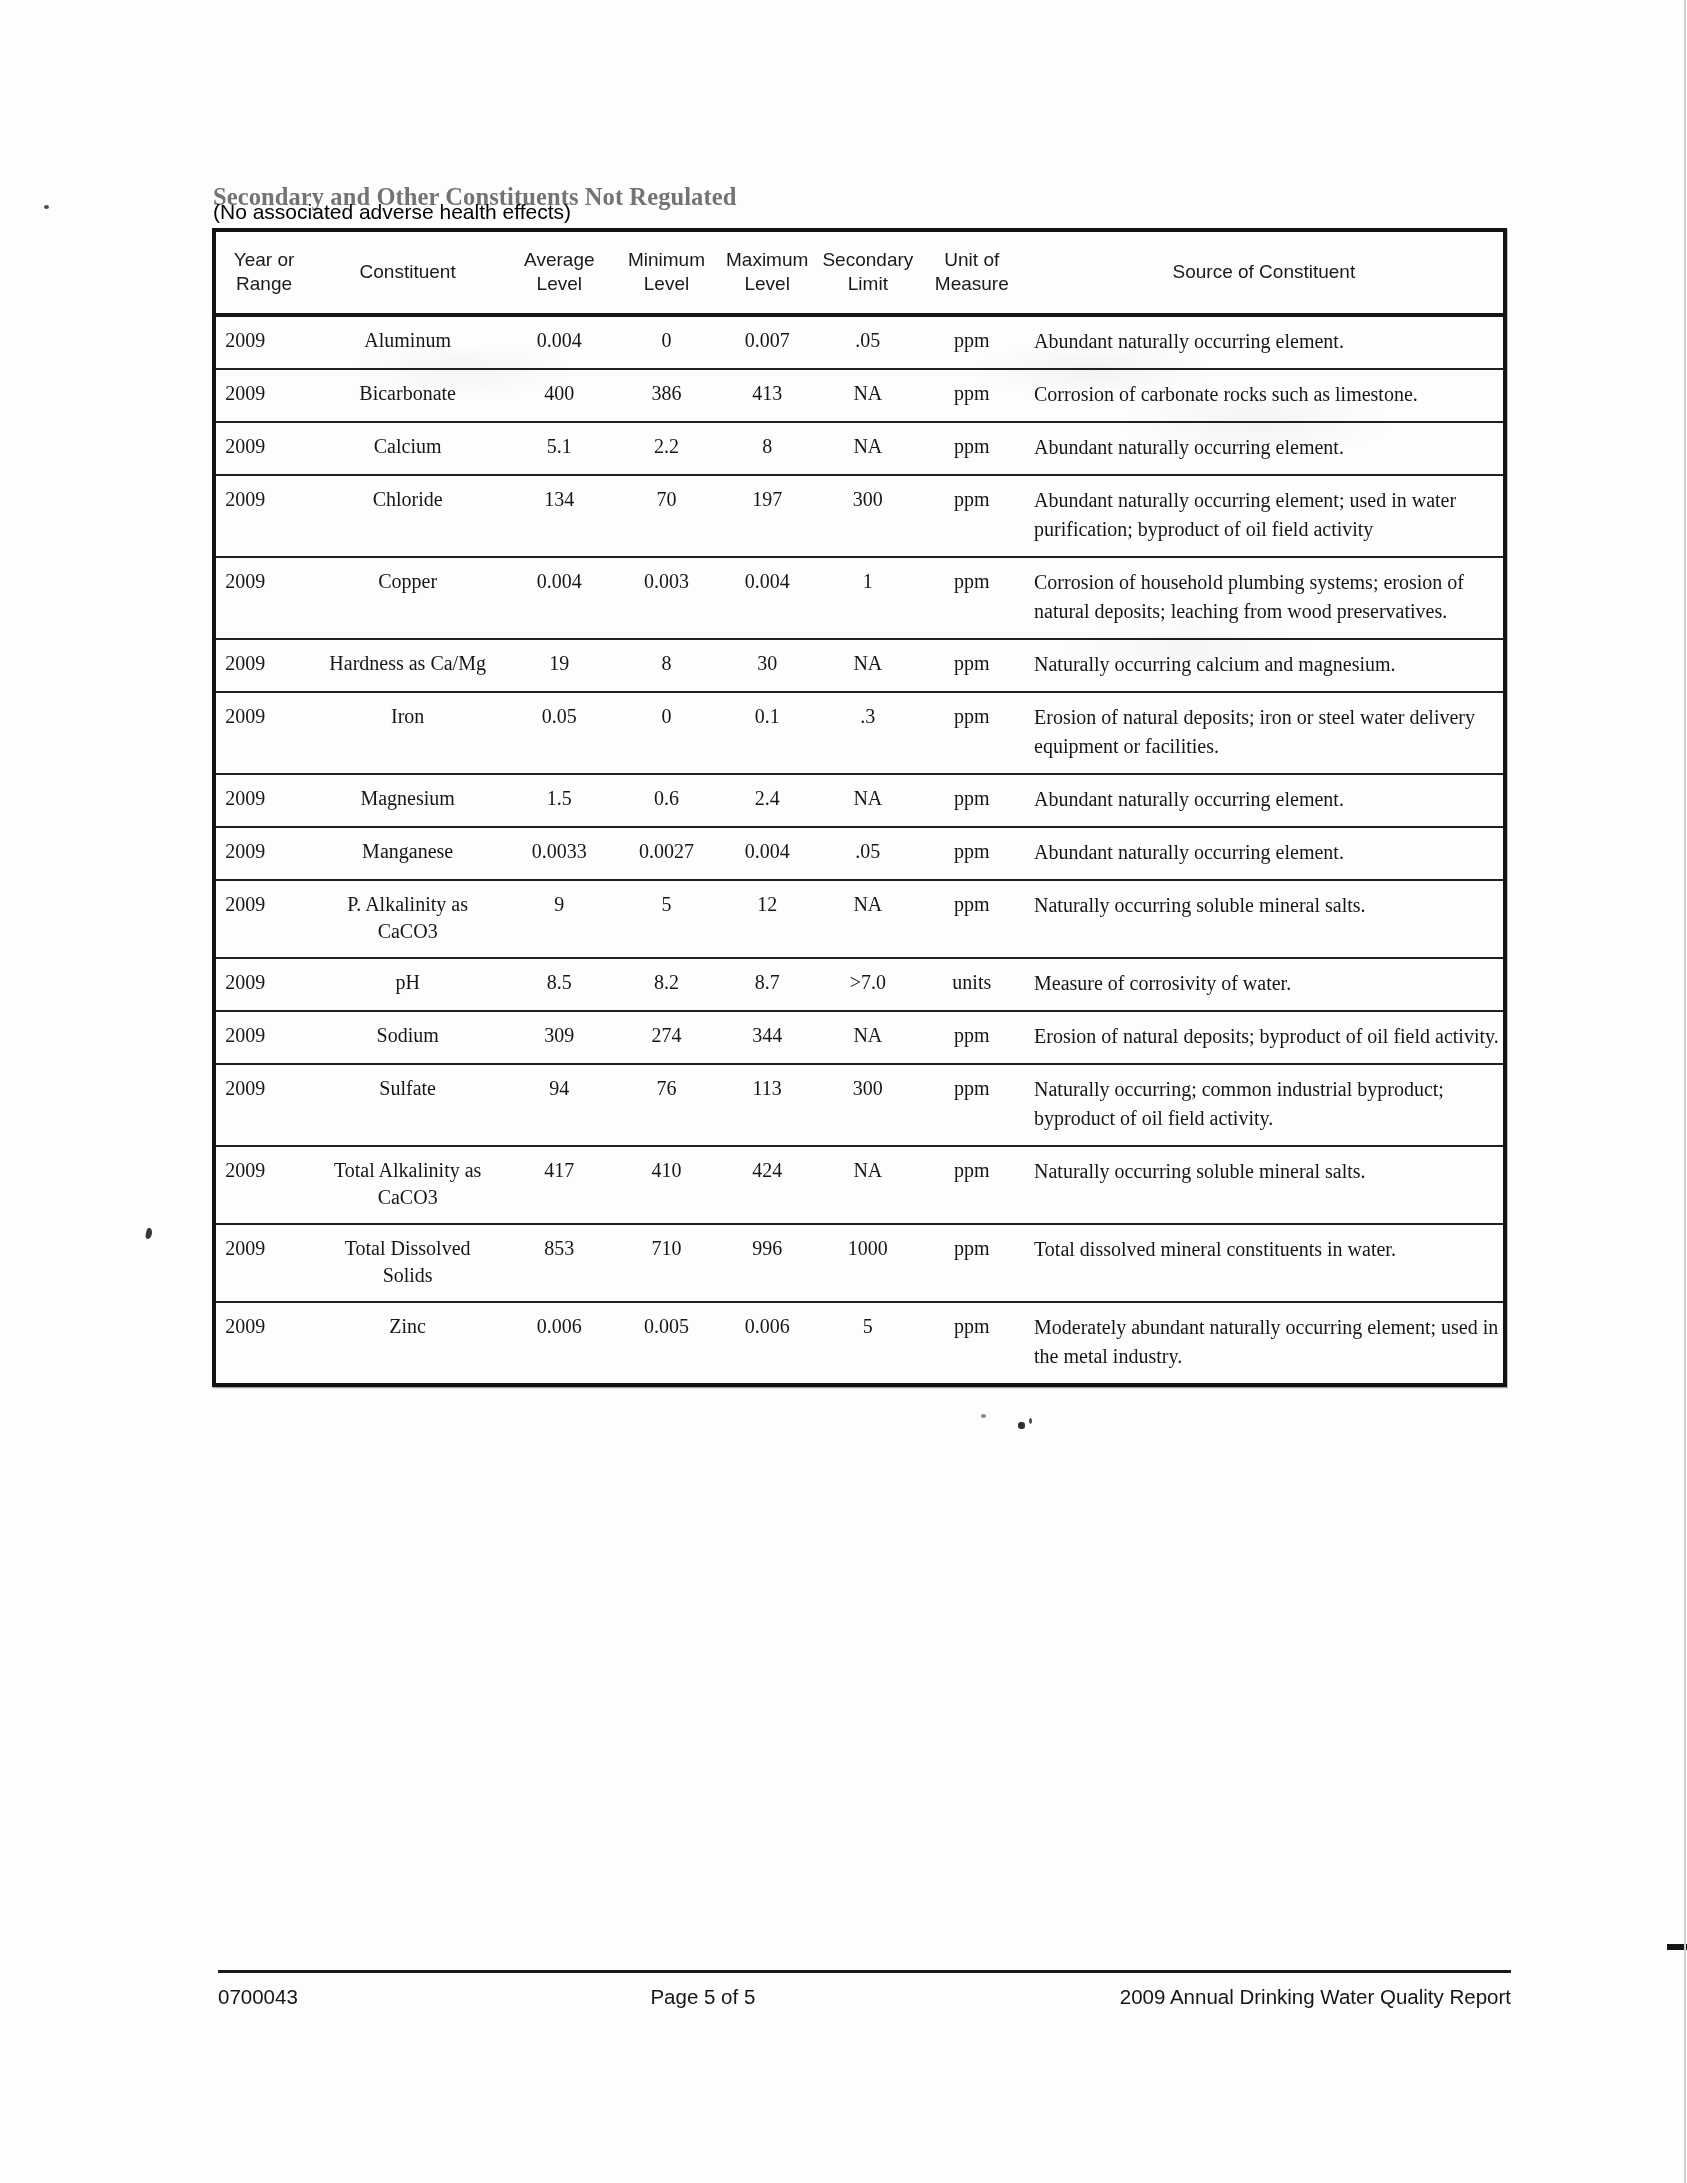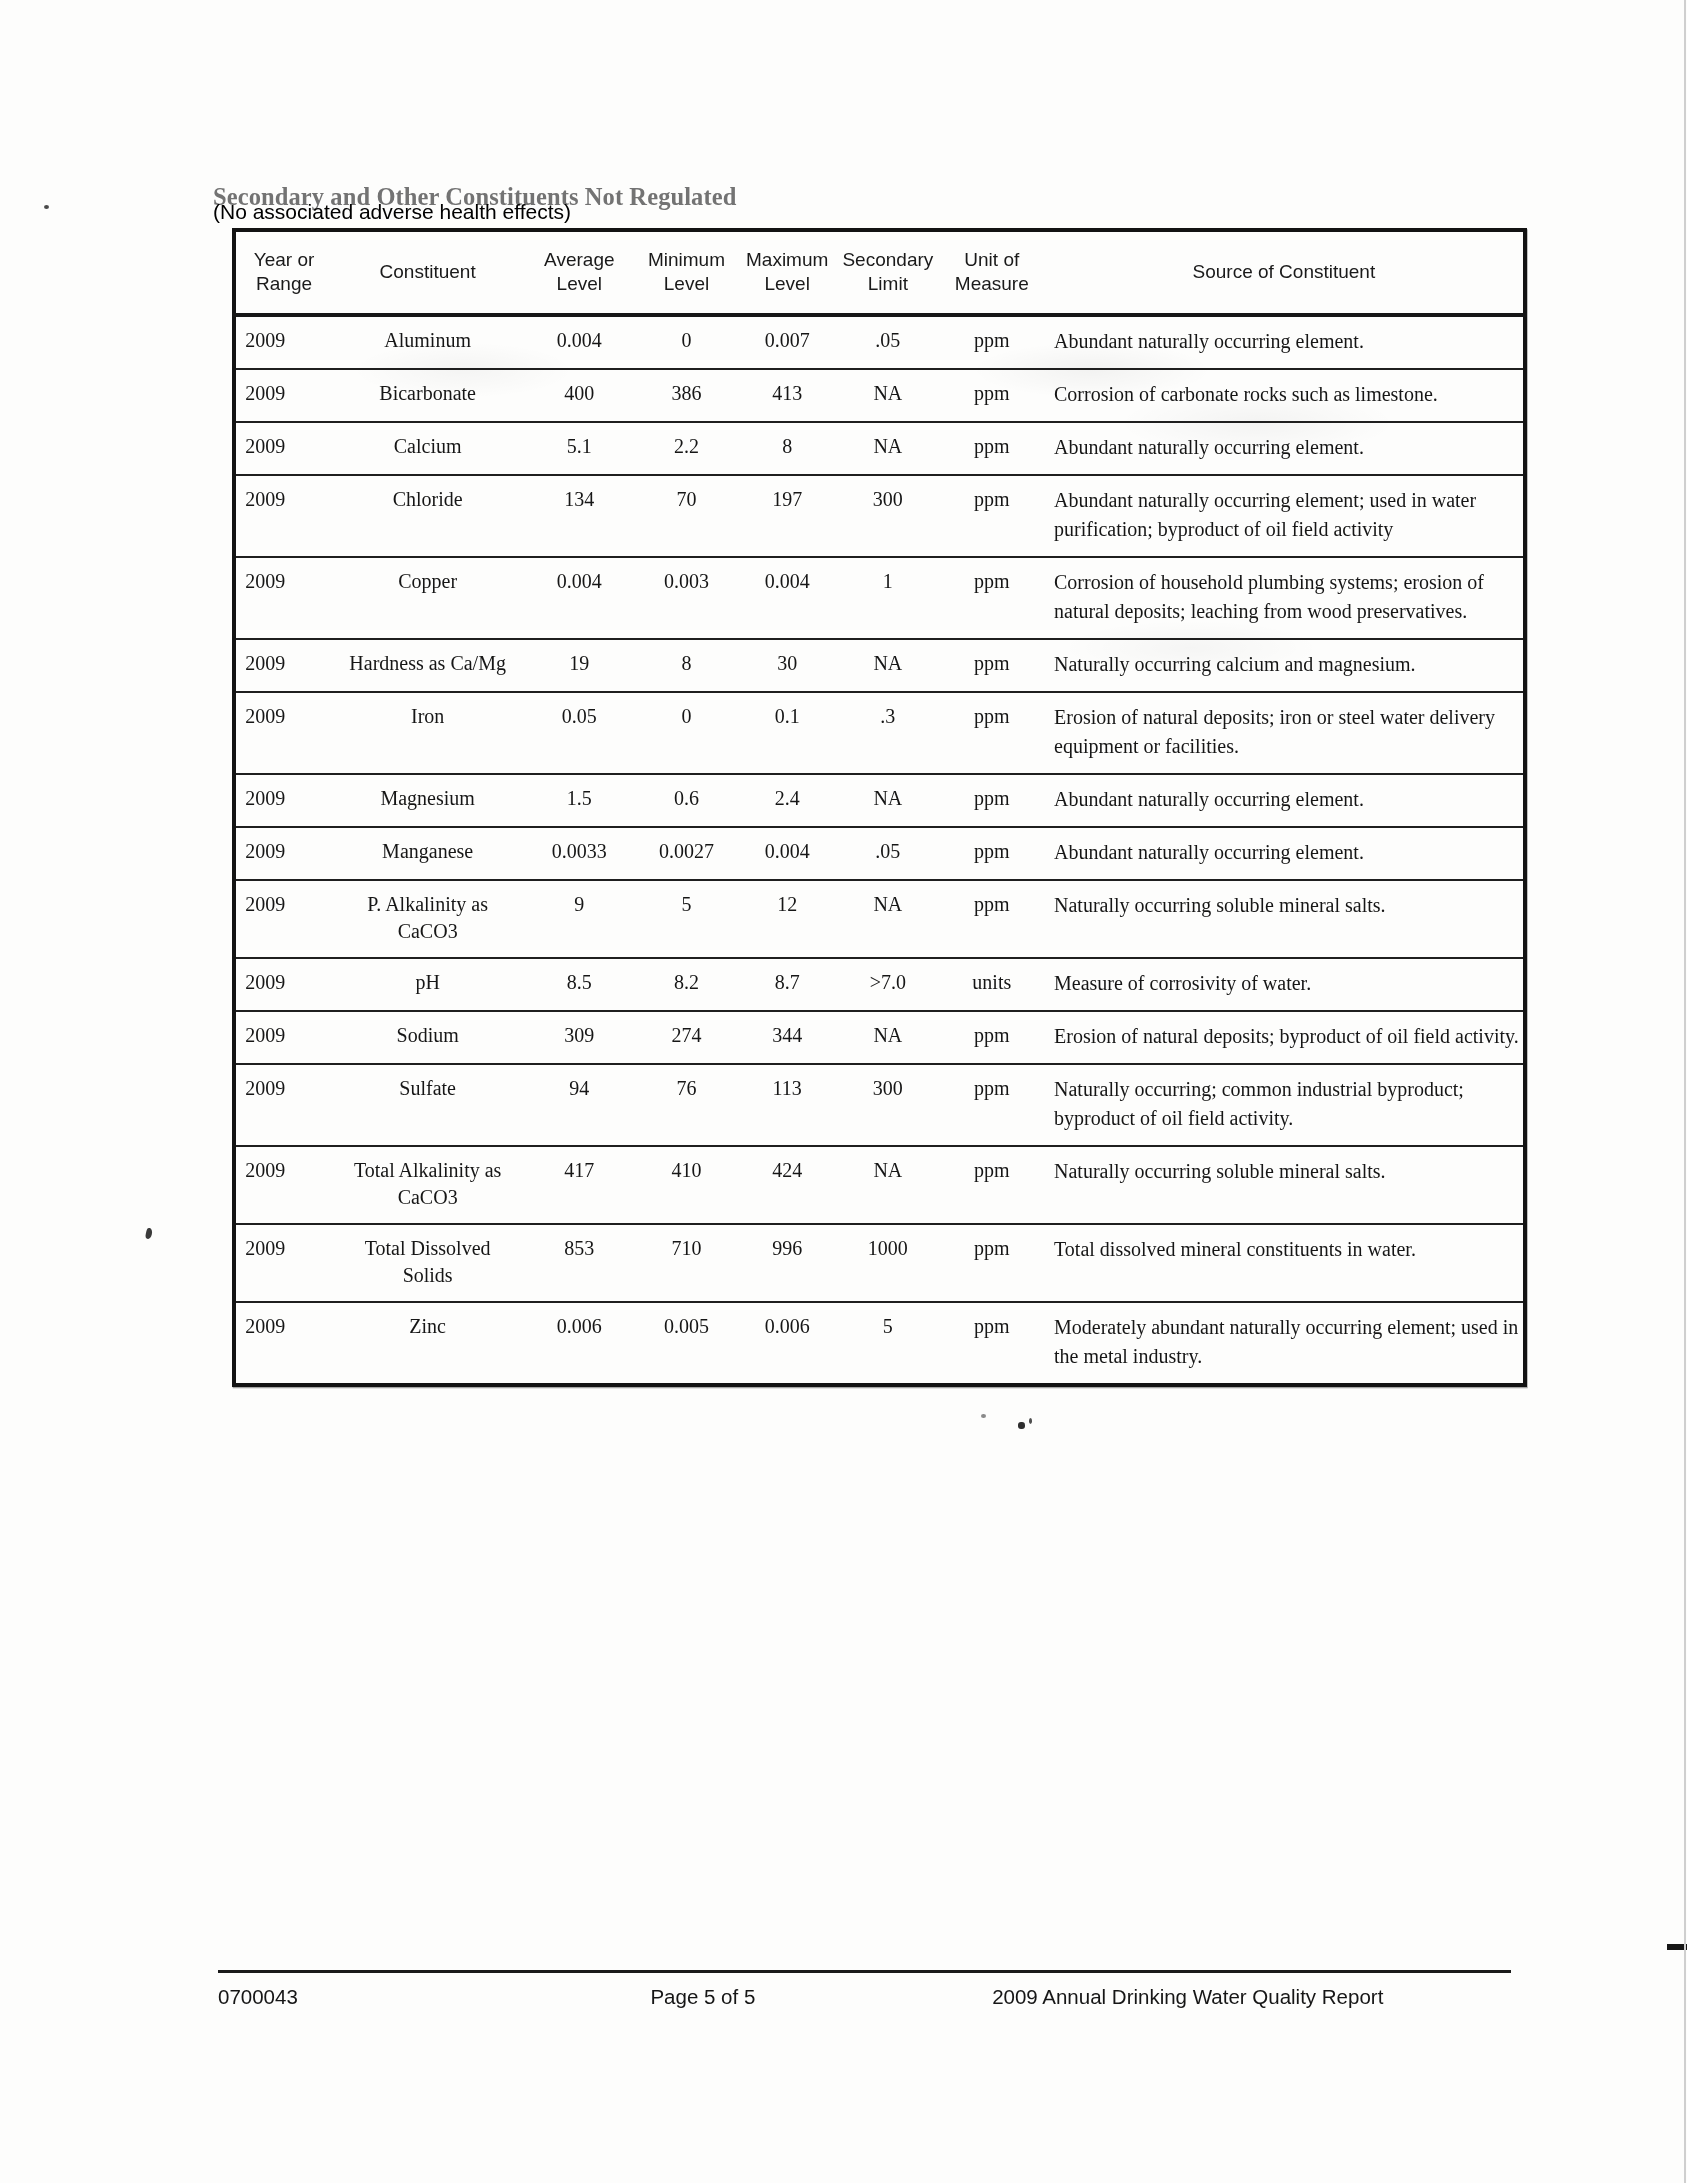--- a/index.html
+++ b/index.html
@@ -44,21 +44,20 @@
   .table-wrap {
     position: absolute;
     left: 212px;
     top: 228px;
     width: 1295px;
   }
   table.constituents {
     width: 100%;
     border-collapse: collapse;
     table-layout: fixed;
-    margin-left: 20px;
   }
   table.constituents {
     border: 4.6px solid #131313;
     box-shadow: 0.7px 1.3px 0 rgba(0,0,0,0.35);
   }
   th {
     font-family: "Liberation Sans", sans-serif;
     font-weight: normal;
     font-size: 19px;
     line-height: 1.25;
@@ -96,21 +95,21 @@
     position: absolute;
     left: 218px;
     top: 1985px;
     width: 1293px;
     display: flex;
     align-items: baseline;
     font-size: 20.5px;
   }
   .footer-left  { font-family: "Liberation Sans", sans-serif; flex: 1; text-align: left; }
   .footer-center{ font-family: Liberation Sans, sans-serif; flex: 1; text-align: center; }
-  .footer-right { font-family: "Liberation Sans", sans-serif; flex: 2; text-align: center; }
+  .footer-right { font-family: "Liberation Sans", sans-serif; flex: 2; text-align: right; }
 
   
   .speck { position: absolute; background: #555; border-radius: 50%; }
   .speck-1 { left: 44px;  top: 205px;  width: 5.3px;  height: 4px; background:#4a4a4a; }
   .speck-2 { left: 146px; top: 1228px; width: 6px;  height: 10.6px; background:#3a3a3a; border-radius: 40% 60% 55% 45%; transform: rotate(12deg); }
   .speck-3 { left: 981px; top: 1414px; width: 4.6px; height: 4px; background:#8a8a8a; }
   .speck-4 { left: 1018px; top: 1422px; width: 6.6px; height: 7.3px; background:#2e2e2e; border-radius: 45%; }
   .speck-5 { left: 1029px; top: 1418px; width: 3.3px; height: 6px; background:#4f4f4f; }
   .edge-dash {
     position: absolute;

